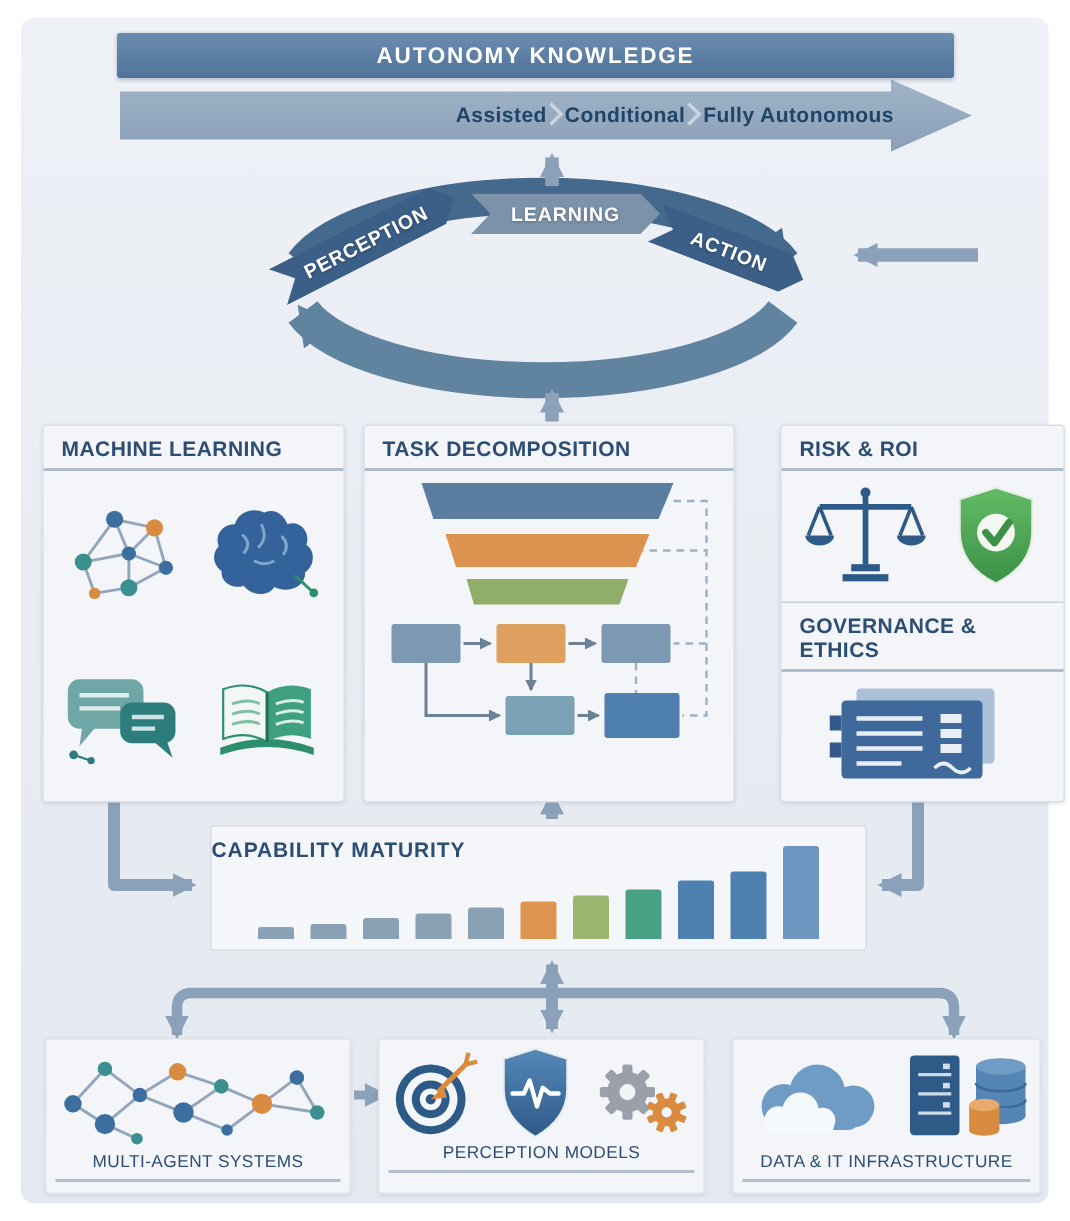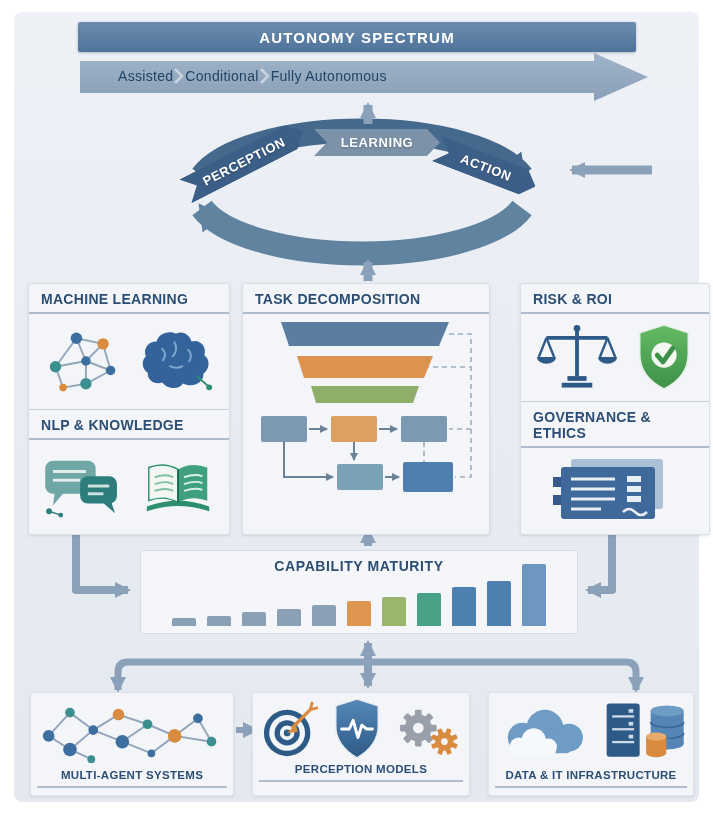--- a/index.html
+++ b/index.html
@@ -9,22 +9,22 @@
       background:linear-gradient(180deg,#eef1f6 0%,#e8ecf2 55%,#e4e9f0 100%);
       border-radius:8px;}
   
   .aut-header{position:absolute;left:78px;top:22px;width:558px;height:30px;z-index:3;
       background:linear-gradient(180deg,#6b8cae,#50739a);border-radius:2px;
       color:#fff;font-weight:bold;font-size:15px;letter-spacing:1.2px;
       display:flex;align-items:center;justify-content:center;
       box-shadow:0 1px 3px rgba(40,60,90,.3);}
   .band-svg{position:absolute;left:66px;top:50px;z-index:2;}
   .band-labels{position:absolute;left:100px;top:58px;width:478px;height:36px;z-index:3;
-      display:flex;align-items:center;justify-content:flex-start;padding:0 18px;
-      color:#1f4468;font-weight:normal;font-size:14px;letter-spacing:.3px;}
+      display:flex;align-items:center;justify-content:flex-end;padding:0 18px;
+      color:#1f4468;font-weight:bold;font-size:14px;letter-spacing:.3px;}
   
   .ribbon{position:absolute;z-index:4;color:#fff;font-weight:bold;font-size:13px;
       letter-spacing:.6px;display:flex;align-items:center;justify-content:center;
       clip-path:polygon(0 0, calc(100% - 13px) 0, 100% 50%, calc(100% - 13px) 100%, 0 100%, 13px 50%);
       text-shadow:0 1px 2px rgba(0,0,0,.25);}
   .rib-perception{left:178px;top:148px;width:132px;height:27px;background:#3c5f88;transform:rotate(-27deg);}
   .rib-reasoning{left:314px;top:129px;width:126px;height:27px;background:#7b92a9;}
   .rib-action{left:433px;top:154px;width:106px;height:27px;background:#3c5f88;transform:rotate(21deg);}
   
   .card{position:absolute;z-index:2;background:#f3f5f9;border:1px solid #d9dfe7;
@@ -32,31 +32,31 @@
       display:flex;flex-direction:column;}
   .col-h{color:#2d4e74;font-weight:bold;font-size:14px;letter-spacing:.3px;
       padding:7px 12px 5px;border-bottom:2px solid #aebccb;}
   .col-h.centered{text-align:left;}
   .col-h.sub{border-top:1px solid #c6cfda;}
   .icon-row{flex:1;display:flex;align-items:center;justify-content:center;gap:14px;}
   .flow{flex:1;position:relative;}
   
   .maturity{position:absolute;left:140px;top:550px;width:436px;height:82px;z-index:2;
       background:#f4f6f9;border:1px solid #d5dce4;border-radius:3px;}
-  .mat-title{text-align:center;color:#2d4e74;font-weight:bold;font-size:14px;
+  .mat-title{color:#2d4e74;font-weight:bold;font-size:14px;
       letter-spacing:.6px;margin-top:7px;}
   .mat-bars{position:absolute;left:20px;right:20px;bottom:7px;height:64px;
       display:flex;align-items:flex-end;justify-content:center;gap:11px;}
   .mbar{width:24px;border-radius:2px 2px 0 0;}
   
   .bcard{position:absolute;z-index:2;top:692px;height:102px;background:#f3f5f9;
       border:1px solid #dfe4ea;border-radius:3px;display:flex;flex-direction:column;
       box-shadow:0 1px 3px rgba(60,80,110,.12);}
   .bicons{flex:1;display:flex;align-items:center;justify-content:center;gap:8px;padding-top:4px;}
-  .blabel{color:#2d4e74;font-weight:bold;font-size:11.5px;letter-spacing:.3px;
+  .blabel{color:#2d4e74;font-weight:normal;font-size:11.5px;letter-spacing:.3px;
       text-align:center;padding:2px 2px 5px;border-bottom:2px solid #b0bece;margin:0 6px 14px;}
   svg{display:block;}
   .overlay{position:absolute;left:0;top:0;z-index:1;pointer-events:none;}
 </style>
 </head>
 <body>
 
 <div class="canvas">
   <div class="bg"></div>
 
@@ -82,21 +82,21 @@
     <path d="M368 124 V105" stroke="#8ba1b9" stroke-width="9" fill="none" marker-end="url(#ah)"></path>
     <path d="M368 281 V262" stroke="#8ba1b9" stroke-width="9" fill="none" marker-end="url(#ah)"></path>
     <path d="M368 546 V530" stroke="#8ba1b9" stroke-width="8" fill="none" marker-end="url(#ah)"></path>
     <path d="M76 534 V590 H128" stroke="#8ba1b9" stroke-width="8" fill="none" stroke-linejoin="round" marker-end="url(#ah)"></path>
     <path d="M612 534 V590 H588" stroke="#8ba1b9" stroke-width="8" fill="none" stroke-linejoin="round" marker-end="url(#ah)"></path>
     <path d="M368 643 V686" stroke="#8ba1b9" stroke-width="8" fill="none" marker-start="url(#ah)" marker-end="url(#ah)"></path>
     <path d="M118 690 V672 Q118 662 128 662 H626 Q636 662 636 672 V690" stroke="#8ba1b9" stroke-width="7" fill="none" marker-start="url(#ah)" marker-end="url(#ah)"></path>
     <path d="M236 730 H256" stroke="#8ba1b9" stroke-width="6" fill="none" marker-end="url(#ah)"></path>
   </svg>
 
-  <div class="aut-header">AUTONOMY SPECTRUM</div>
+  <div class="aut-header">AUTONOMY KNOWLEDGE</div>
   <svg class="band-svg" width="590" height="54" viewBox="0 0 590 54">
     <defs>
       <linearGradient id="bandGrad" x1="0" y1="0" x2="0" y2="1">
         <stop offset="0" stop-color="#a0b3c8"></stop>
           <stop offset="1" stop-color="#8aa0b8"></stop>
       </linearGradient>
     </defs>
     <polygon points="14,11 528,11 528,3 582,27 528,51 528,43 14,43" fill="url(#bandGrad)"></polygon>
   </svg>
   <div class="band-labels">
@@ -145,21 +145,20 @@
         <g stroke="#7fa6cc" stroke-width="2" fill="none">
           <path d="M22 20 q7 6 1 13"></path>
             <path d="M35 13 q5 9 -2 16"></path>
           <path d="M49 21 q6 6 1 13"></path>
             <path d="M30 38 q8 4 14 0"></path>
         </g>
         <line x1="58" y1="48" x2="70" y2="59" stroke="#2e8f6e" stroke-width="2"></line>
         <circle cx="71" cy="60" r="3" fill="#2e8f6e"></circle>
       </svg>
     </div>
-    <div class="col-h sub">NLP &amp; KNOWLEDGE</div>
     <div class="icon-row">
       <svg width="86" height="64" viewBox="0 0 88 66">
         <rect x="4" y="6" width="52" height="34" rx="8" fill="#6fa7a7"></rect>
         <polygon points="14,38 24,38 12,52" fill="#6fa7a7"></polygon>
         <line x1="12" y1="17" x2="46" y2="17" stroke="#e2eded" stroke-width="3"></line>
         <line x1="12" y1="26" x2="40" y2="26" stroke="#e2eded" stroke-width="3"></line>
         <rect x="40" y="22" width="38" height="28" rx="8" fill="#2e7d7d"></rect>
         <polygon points="62,48 72,48 76,60" fill="#2e7d7d"></polygon>
         <line x1="48" y1="32" x2="70" y2="32" stroke="#cfe2e2" stroke-width="3"></line>
         <line x1="48" y1="40" x2="64" y2="40" stroke="#cfe2e2" stroke-width="3"></line>

